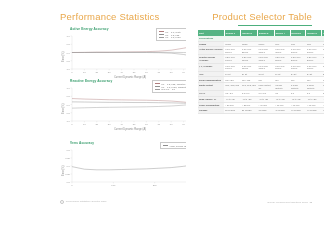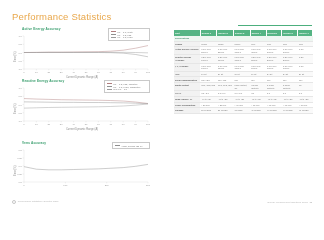--- a/index.html
+++ b/index.html
@@ -12,20 +12,21 @@
     height: 210px;
     font-family: "Liberation Sans", sans-serif;
     overflow: hidden;
     position: relative;
     color: #4b4b4b;
   }
   .spread {
     position: absolute;
     inset: 0;
     display: flex;
+    margin-left: 48px;
   }
   .page {
     position: relative;
     height: 210px;
     background: #ffffff;
     box-sizing: border-box;
   }
   .page-left  { width: 162px; }
   .page-right { width: 162px; }
 
@@ -363,20 +364,21 @@
     </div>
 
     <div class="footer footer-left">
       <span class="footer-mark"></span>
       <span>Performance Statistics  |  Selector Table</span>
     </div>
   </div>
 
   <div class="page page-right">
 
+    <div class="page-title title-right">Product Selector Table</div>
     <div class="title-rule"></div>
 
     <table class="selector-table">
       <colgroup>
         <col style="width:19%">
           <col style="width:12%">
           <col style="width:12%">
           <col style="width:12%">
         <col style="width:11.5%">
           <col style="width:11.5%">

